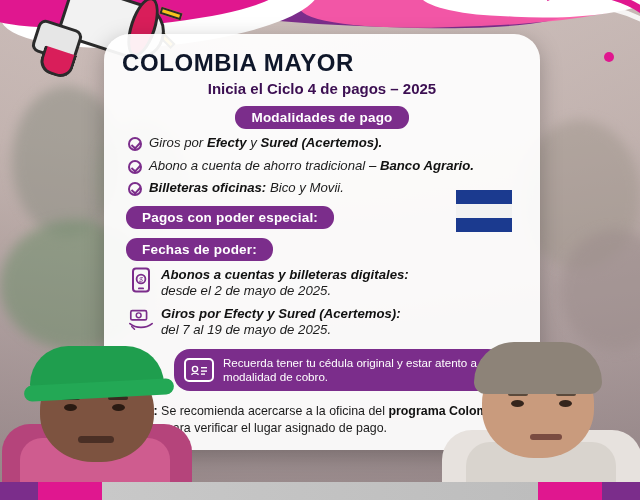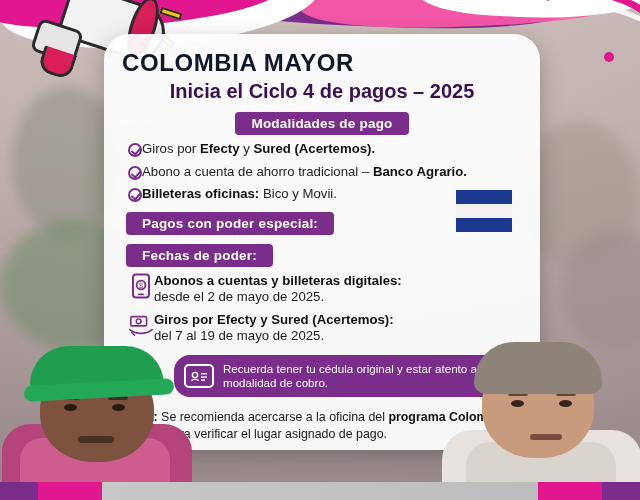--- a/index.html
+++ b/index.html
@@ -139,37 +139,37 @@
     font-size: 23.5px; font-weight: bold; color: #3c0f52;
     letter-spacing: .1px; line-height: 1.15;
   }
   .title2 {
     text-align: left;
     font-size: 24px; font-weight: bold; color: #0f172a;
     letter-spacing: .6px; margin-top: 1px;
   }
   .title3 {
     text-align: center;
-    font-size: 20px; font-weight: bold; color: #3c0f52;
+    font-size: 15px; font-weight: bold; color: #3c0f52;
     margin-top: 3px;
   }
 
   .chip {
     display: inline-block;
     background: #7b2d8b; color: #fff;
     font-weight: bold; font-size: 13.5px;
-    padding: 4px 16px; border-radius: 4px;
+    padding: 4px 16px; border-radius: 11px;
     letter-spacing: .2px;
   }
   .chip-row { text-align: center; margin-top: 9px; }
   .chip-row.left { text-align: left; margin-left: 4px; }
 
   .item {
-    display: flex; align-items: flex-start; 
-    margin-top: 6px; margin-left: 6px;
+    display: flex; align-items: flex-start; gap: 7px;
+    margin-top: 6px; margin-left: 6px; font-style: italic;
   }
   .item .txt {
     font-size: 13.2px; color: #1d1d1d; line-height: 1.25;
   }
   .item .txt b { color: #111; }
 
   .check {
     flex: 0 0 auto; width: 14px; height: 14px; margin-top: 2px;
     border: 2px solid #7b2d8b; border-radius: 50%;
     position: relative;

